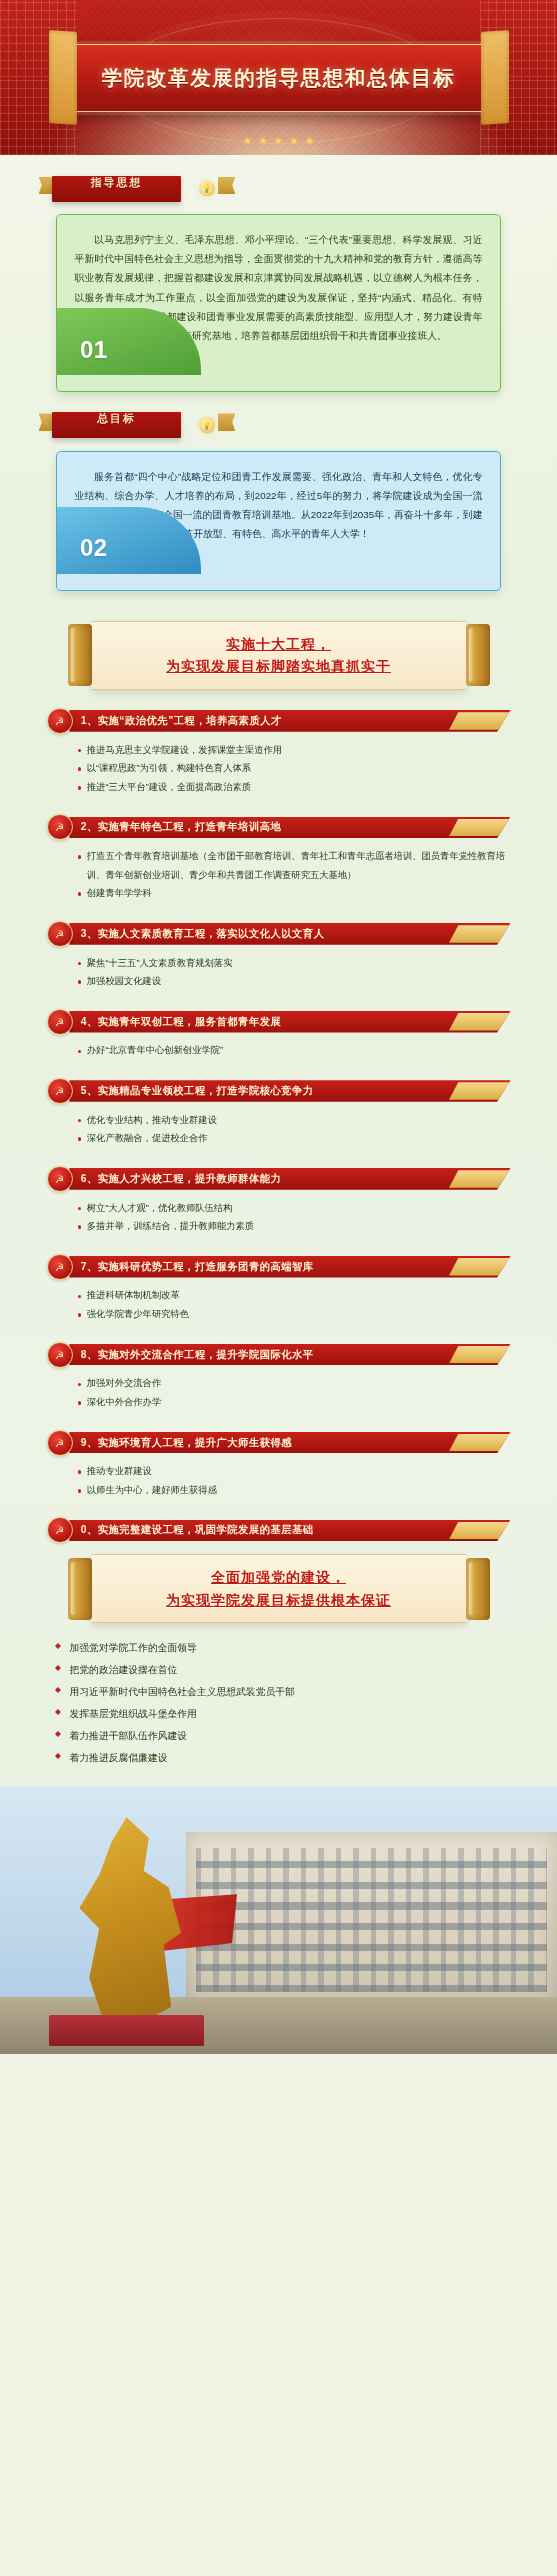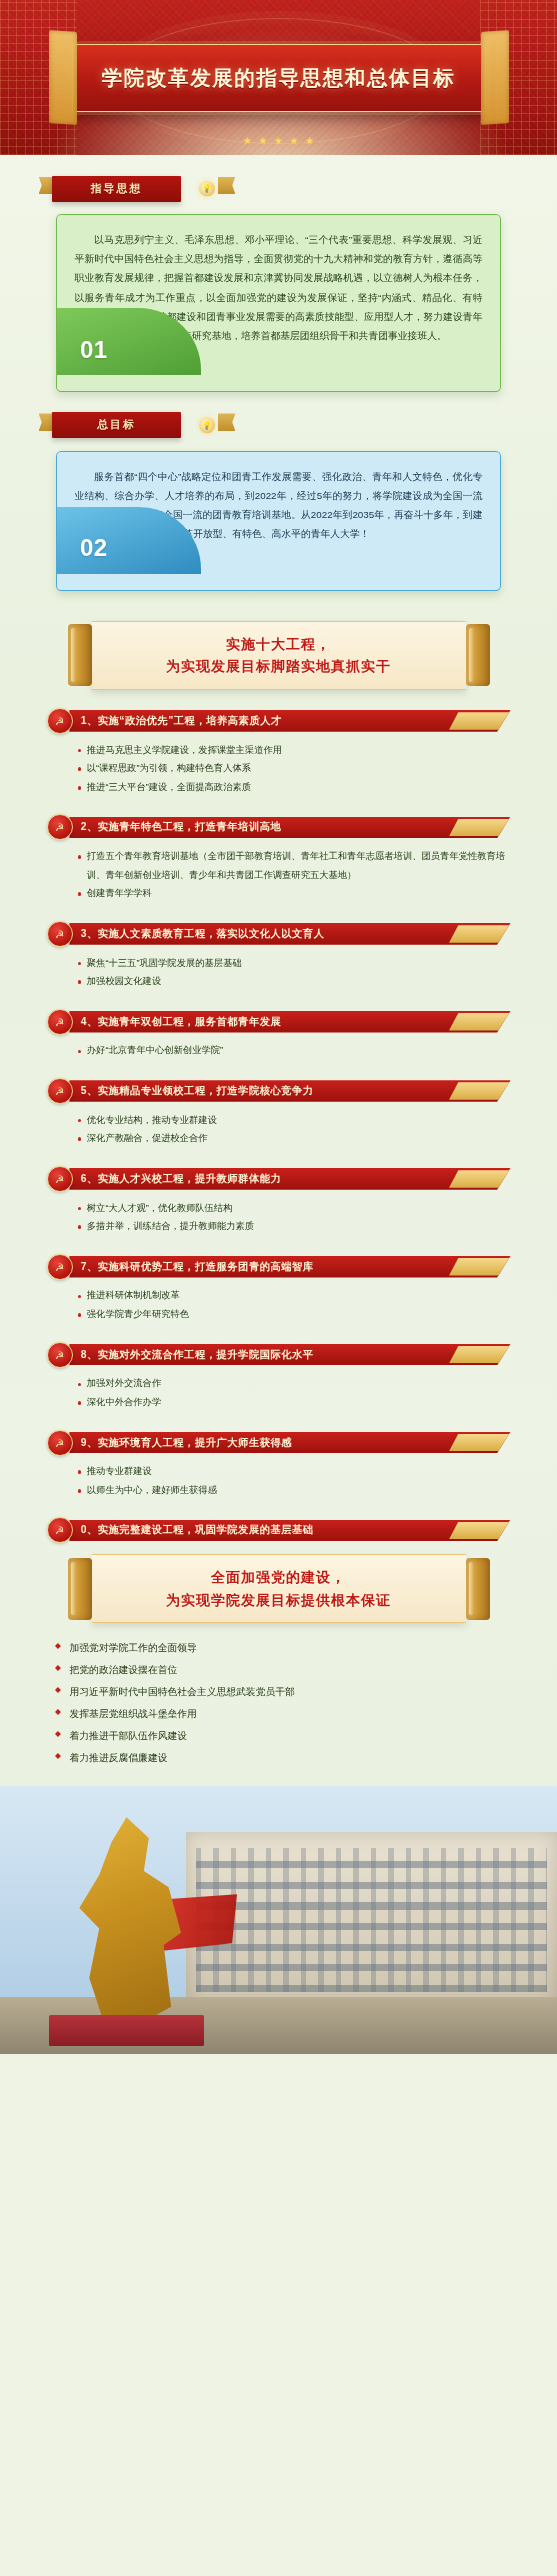--- a/index.html
+++ b/index.html
@@ -83,21 +83,21 @@
     position:relative;
     margin:17.5px 0 0 52px;
     width:170px;height:32px;
     display:flex;align-items:center;
   }
   .ribbon-body{
     position:relative;
     width:129px;height:26px;
     background:linear-gradient(180deg,#b3150f,#8d0d09);
     border-radius:1px;
-    display:flex;align-items:center;justify-content:center;
+    display:flex;justify-content:center;
     box-shadow:0 2.1px 5.2px rgba(0,0,0,.2);
     z-index:2;
   }
   .ribbon-body span{
     color:#ffe9b8;font-size:10.8px;font-weight:bold;letter-spacing:2.1px;
     text-shadow:0 0.5px 0 #6d0806;
   }
   .ribbon-tail-l,.ribbon-tail-r{
     position:absolute;top:4.1px;width:17.5px;height:17.5px;
     background:linear-gradient(180deg,#e0b558,#c08f2c);
@@ -186,20 +186,21 @@
     border-bottom:1.5px solid #e7c57e;
     padding:11.3px 10.3px;
     text-align:center;
     position:relative;z-index:2;
     box-shadow:0 2.6px 7.2px rgba(0,0,0,.12);
   }
   .scroll-body .l1,.scroll-body .l2{
     color:#c01b12;font-weight:bold;letter-spacing:1px;
     font-size:14px;line-height:1.6;
     text-shadow:0 0.5px 0 rgba(255,255,255,.7);
+    text-decoration:underline;
   }
 
   
   .proj{
     margin:17.5px auto 0;
     width:464px;
   }
   .proj-head{
     position:relative;
     height:27px;
@@ -412,21 +413,21 @@
 
   <div class="proj">
     <div class="proj-head">
       <div class="proj-emblem">☭</div>
       <div class="proj-bar">
         <div class="proj-bar-gold"></div>
         <span class="txt">3、实施人文素质教育工程，落实以文化人以文育人</span>
       </div>
     </div>
     <ul class="proj-items">
-      <li>聚焦“十三五”巩固学院发展的基层基础</li>
+      <li>聚焦“十三五”人文素质教育规划落实</li>
       <li>加强校园文化建设</li>
     </ul>
   </div>
 
   <div class="proj">
     <div class="proj-head">
       <div class="proj-emblem">☭</div>
       <div class="proj-bar">
         <div class="proj-bar-gold"></div>
         <span class="txt">4、实施青年双创工程，服务首都青年发展</span>

